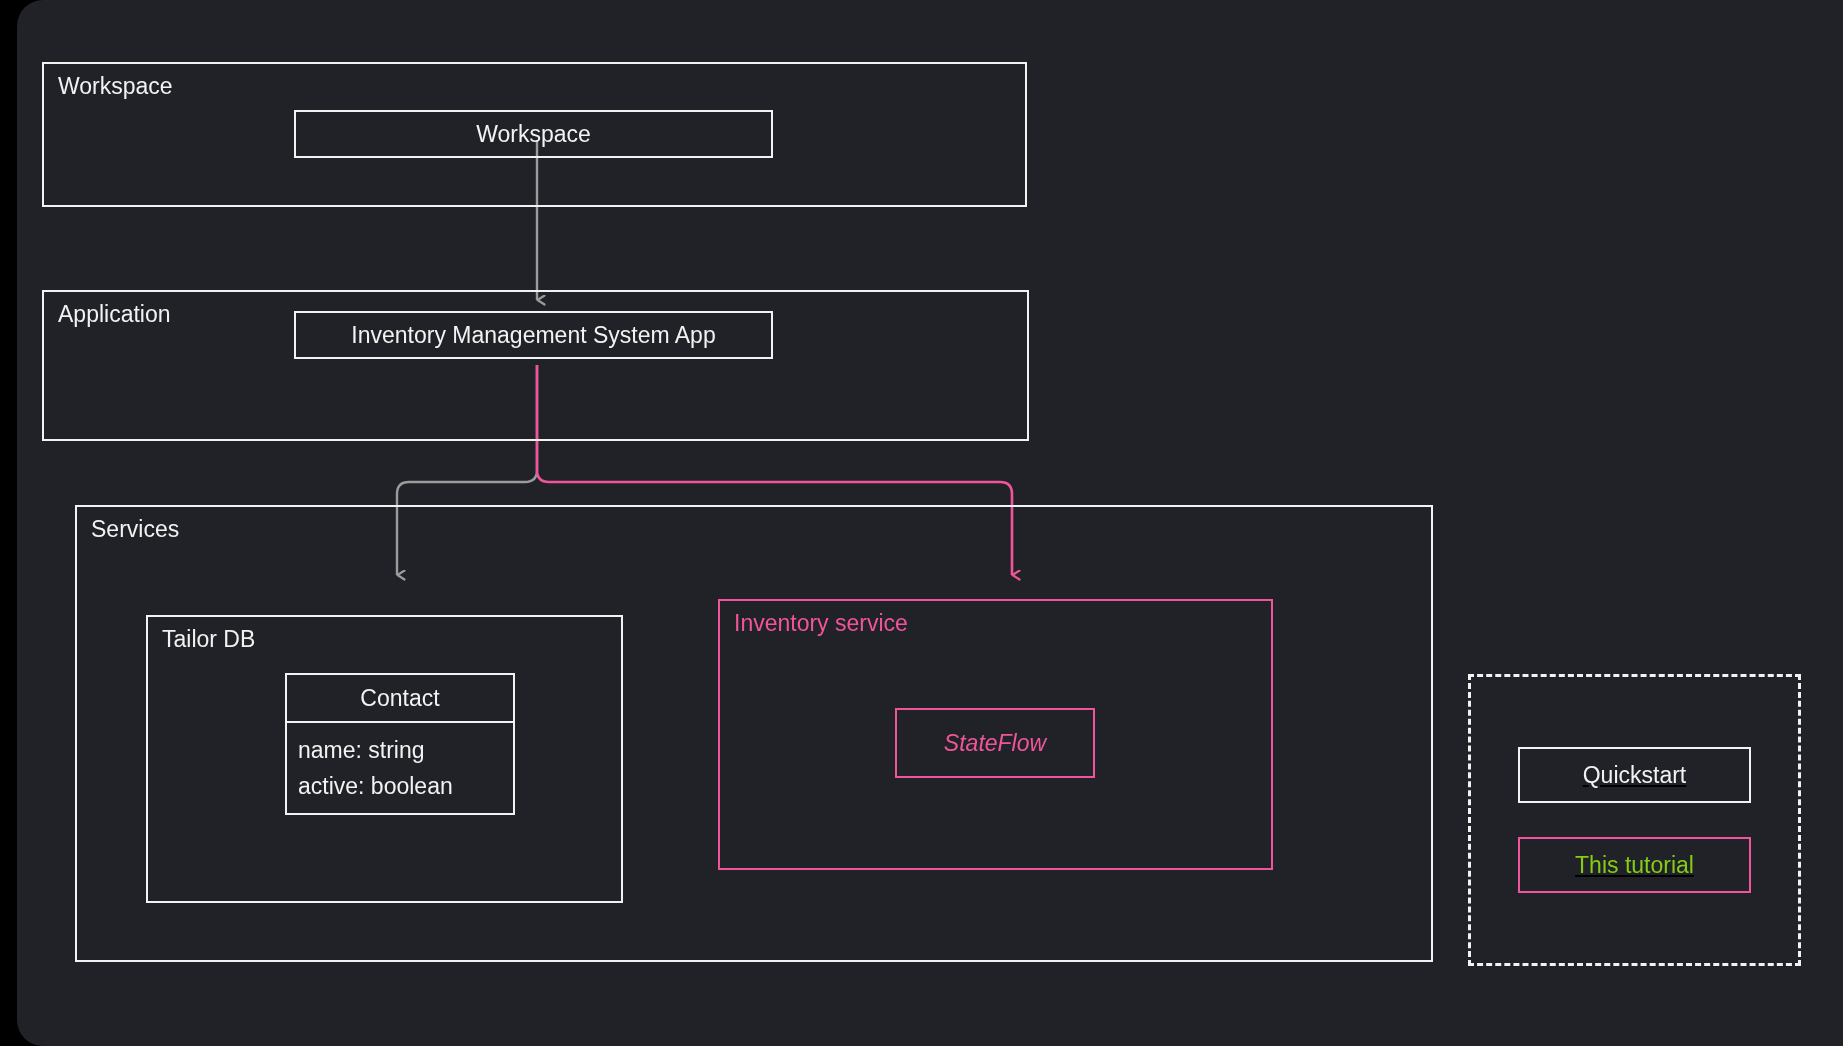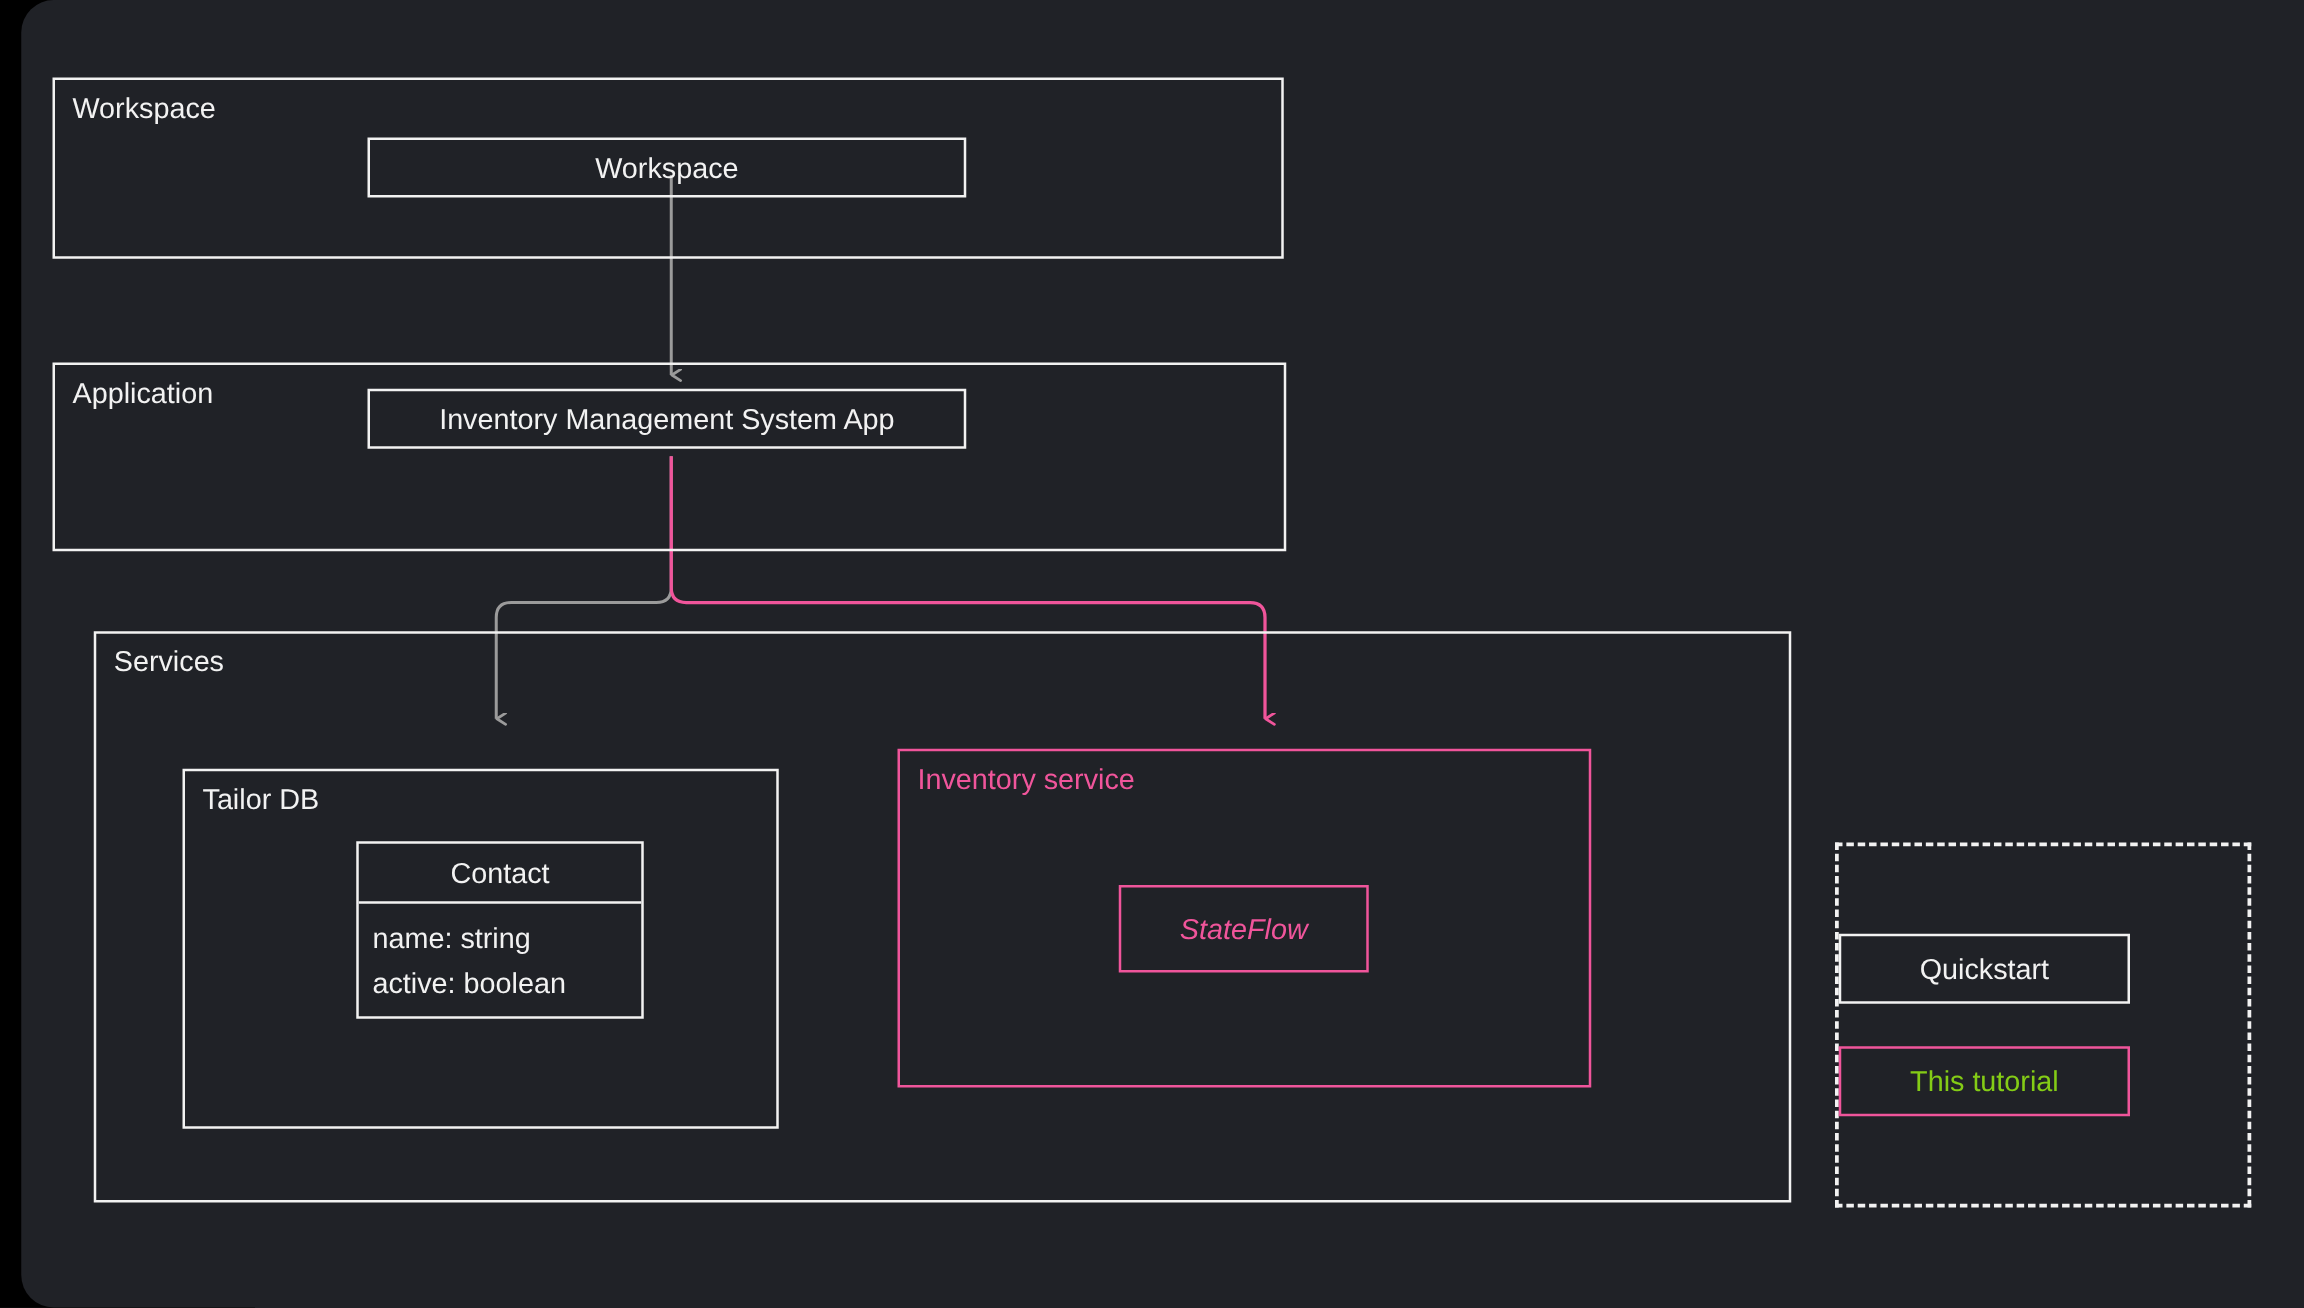--- a/index.html
+++ b/index.html
@@ -92,22 +92,24 @@
     white-space: nowrap;
   }
 
   
   #legend {
     position: absolute;
     border: 3px dashed #f2f2f2;
     box-sizing: border-box;
     display: flex;
     flex-direction: column;
+    align-items: center;
     justify-content: center;
     gap: 34px;
+    text-decoration: underline;
   }
   .legend-item {
     width: 233px;
     height: 56px;
     border: 2px solid #f2f2f2;
     box-sizing: border-box;
     display: flex;
     align-items: center;
     justify-content: center;
     color: #f2f2f2;

